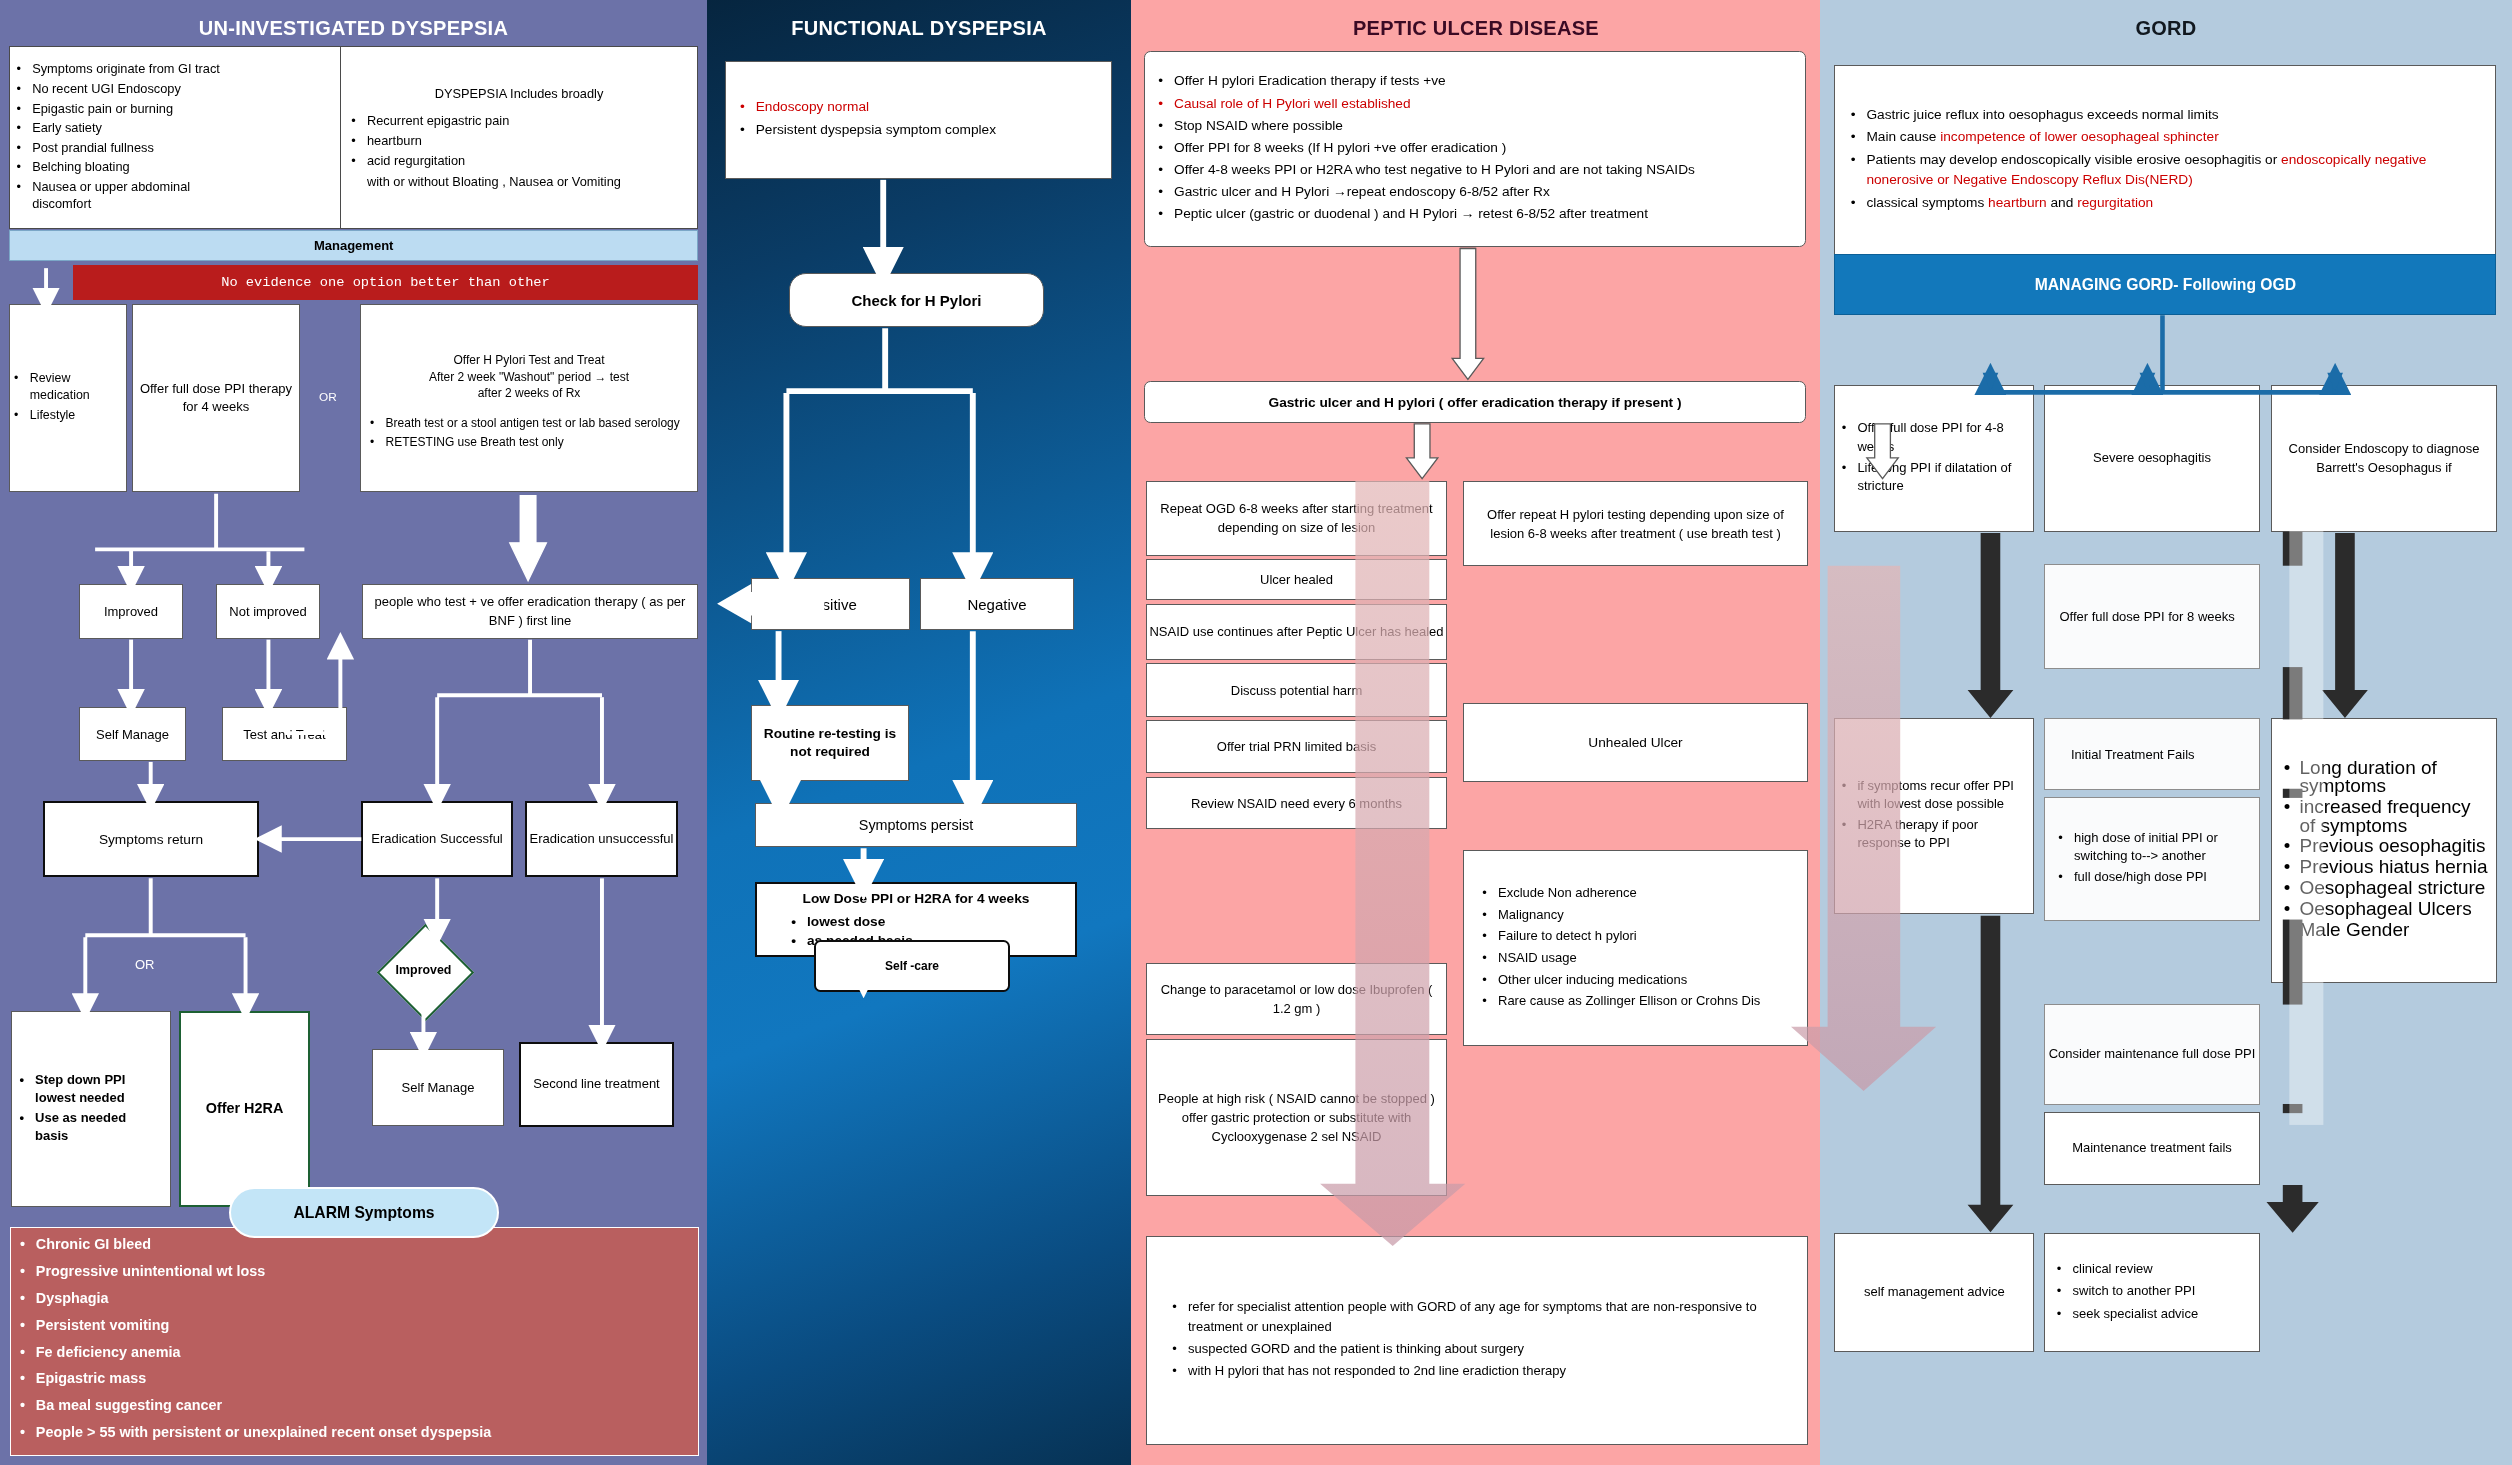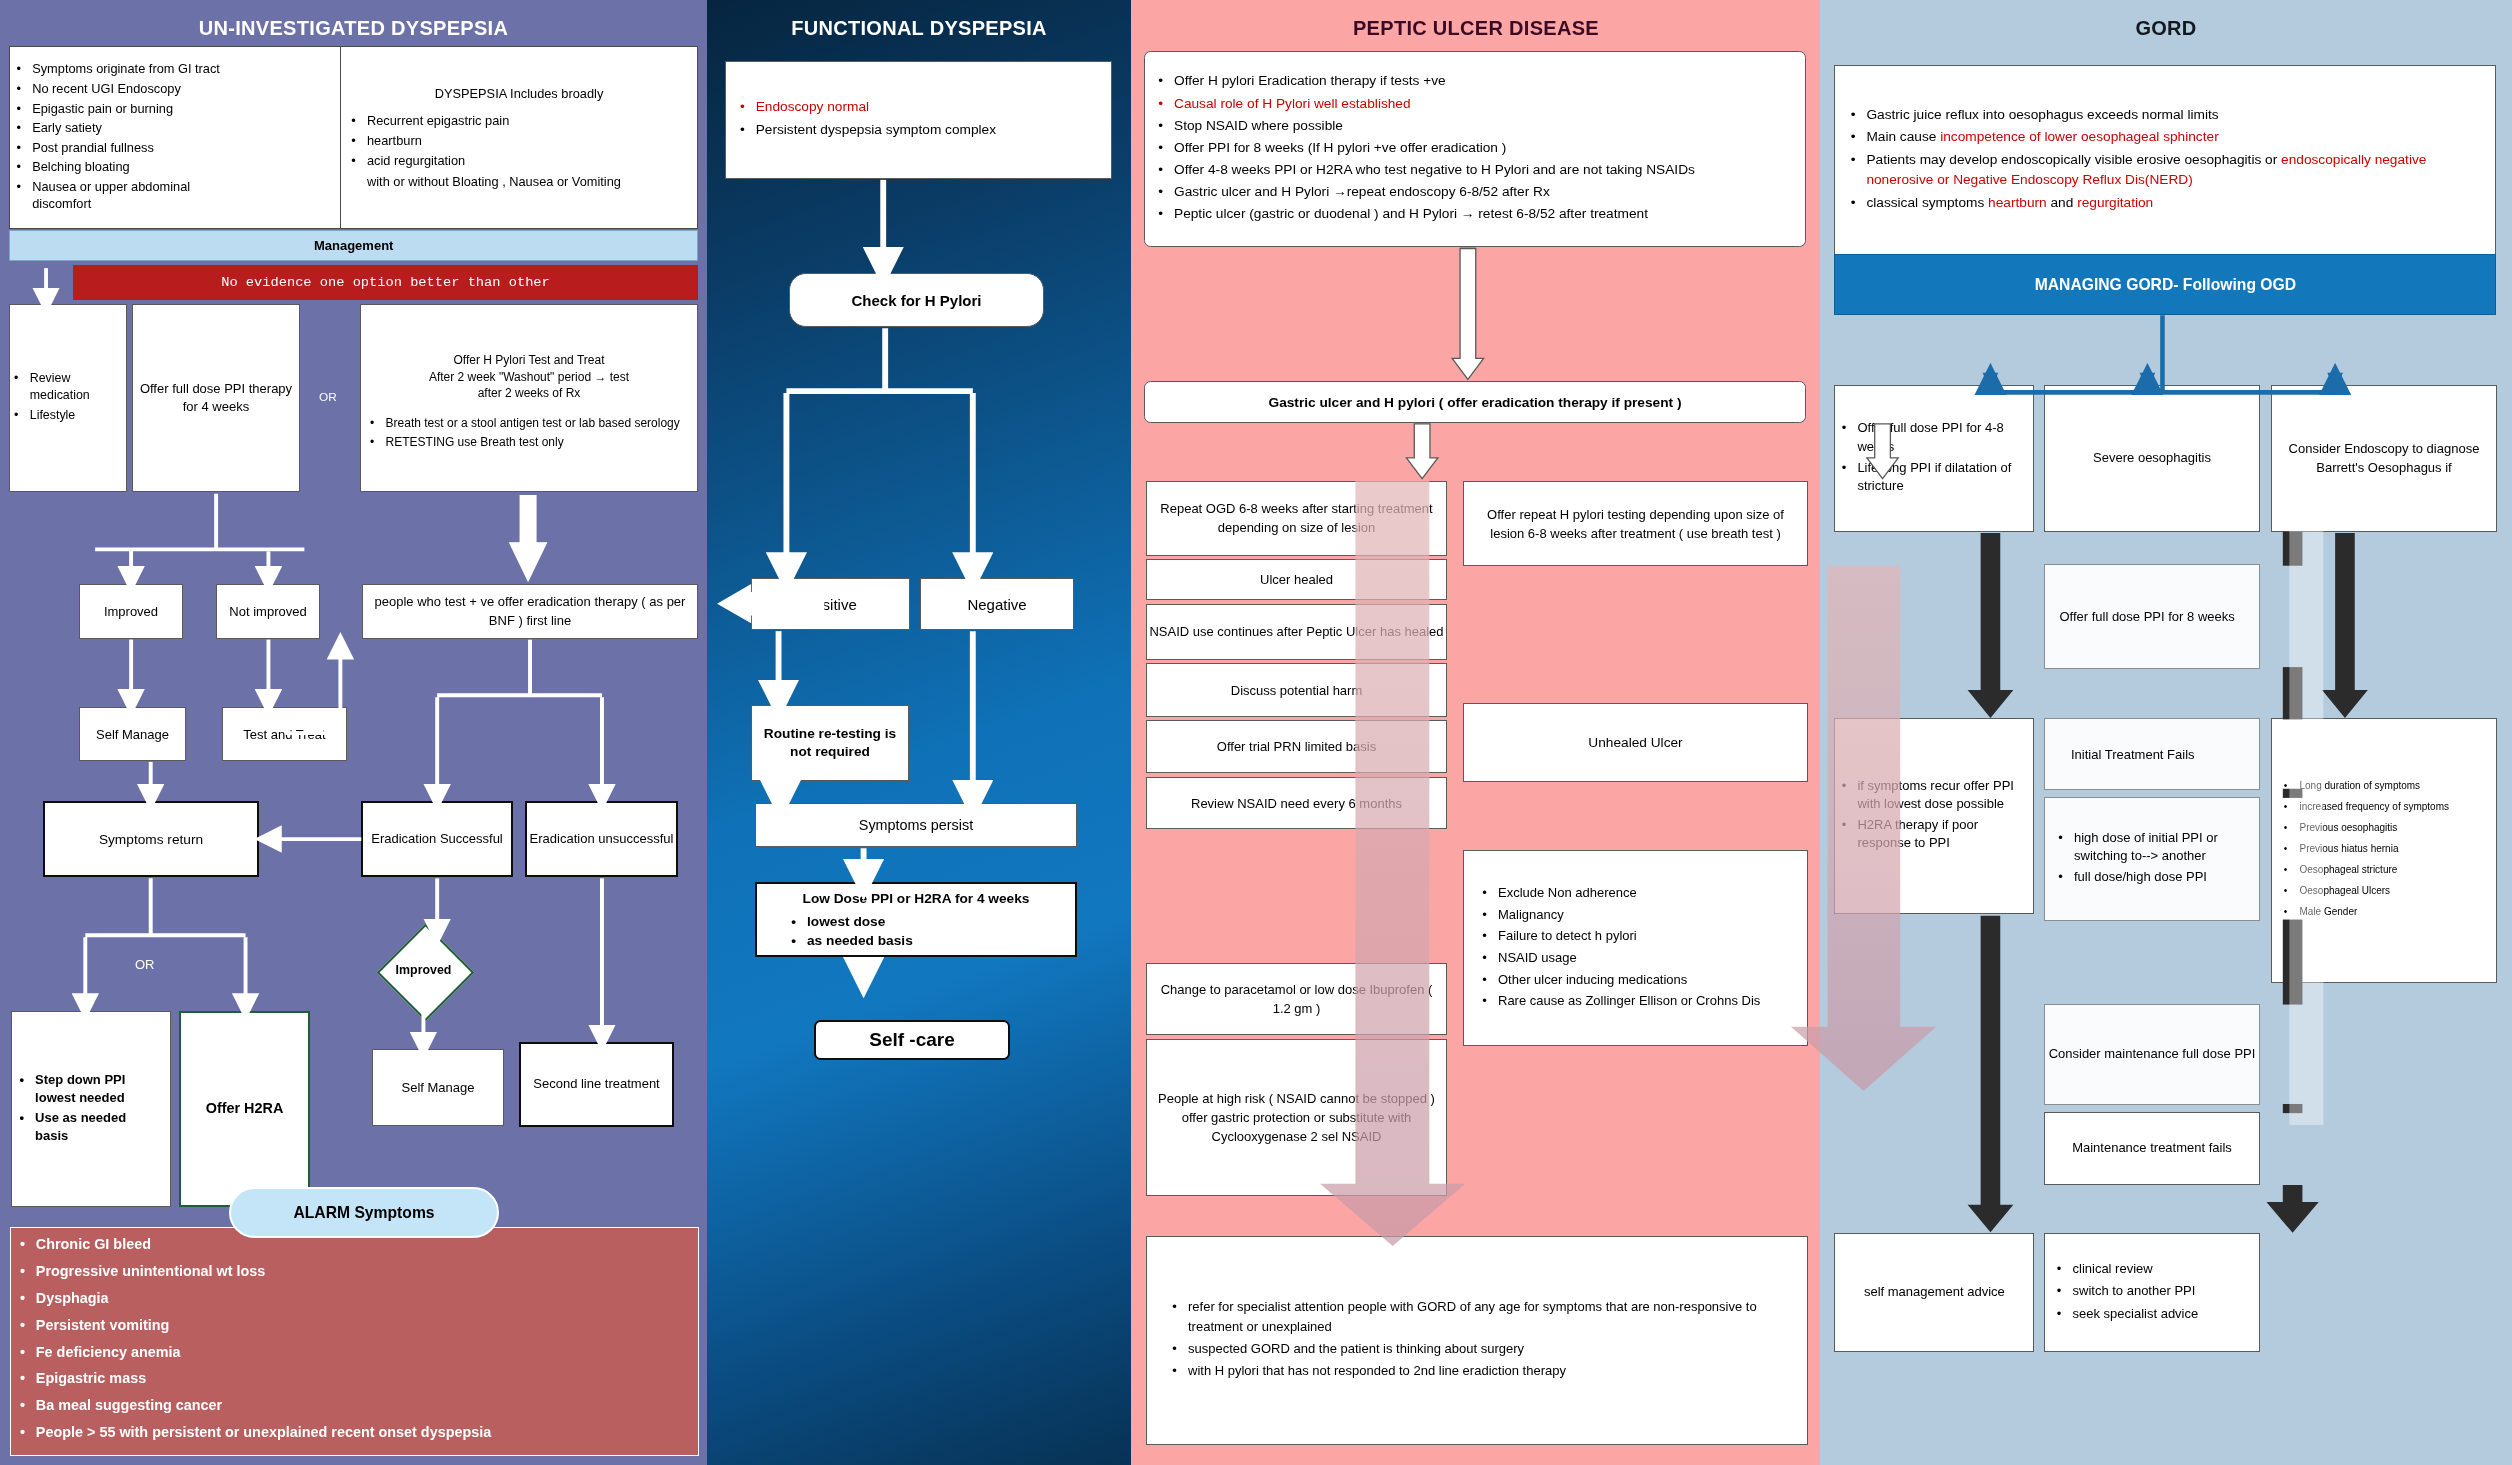--- a/index.html
+++ b/index.html
@@ -210,21 +210,21 @@
     </div>
 
     <div class="box lft blk" style="left:48px;top:882px;width:322px;height:75px;font-size:13.7px;line-height:19px;font-weight:bold;">
       <div style="width:100%;text-align:center;margin-bottom:3.9px;">Low Dose PPI or H2RA for 4 weeks</div>
       <ul style="padding-left:50px;">
         <li style="margin-bottom:0;">lowest dose</li>
         <li style="margin-bottom:0;">as needed basis</li>
       </ul>
     </div>
 
-    <div class="box ctr rnd-s blk" style="left:107px;top:1020px;width:196px;height:40px;font-size:19px;font-weight:bold;">
+    <div class="box ctr rnd-s blk" style="left:107px;top:940px;width:196px;height:52px;font-size:12px;font-weight:bold;">
       <span>Self -care</span>
     </div>
   </div>
 
   <div class="panel" id="p3">
     <div class="ptitle">PEPTIC ULCER DISEASE</div>
 
     <div class="box lft rnd-s thin" style="left:13px;top:51px;width:662px;height:196px;font-size:13.7px;line-height:19.6px;">
       <ul style="padding-left:29px;">
         <li>Offer H pylori Eradication therapy if tests +ve</li>
@@ -335,21 +335,21 @@
       </ul>
     </div>
 
     <div class="box lft faint" style="left:224px;top:797px;width:216px;height:124px;font-size:13px;line-height:18.3px;">
       <ul style="padding-left:29px;">
         <li style="width:170px;">high dose of initial PPI or switching to--&gt; another</li>
         <li style="width:170px;">full dose/high dose PPI</li>
       </ul>
     </div>
 
-    <div class="box lft thin" style="left:451px;top:718px;width:226px;height:265px;font-size:10px;line-height:18.3px;">
+    <div class="box lft thin" style="left:451px;top:718px;width:226px;height:265px;font-size:19px;line-height:18.3px;">
       <ul style="padding-left:27.5px;">
         <li style="width:173px;">Long duration of symptoms</li>
         <li style="width:173px;">increased frequency of symptoms</li>
         <li>Previous oesophagitis</li>
         <li>Previous hiatus hernia</li>
         <li>Oesophageal stricture</li>
         <li>Oesophageal Ulcers</li>
         <li>Male Gender</li>
       </ul>
     </div>

